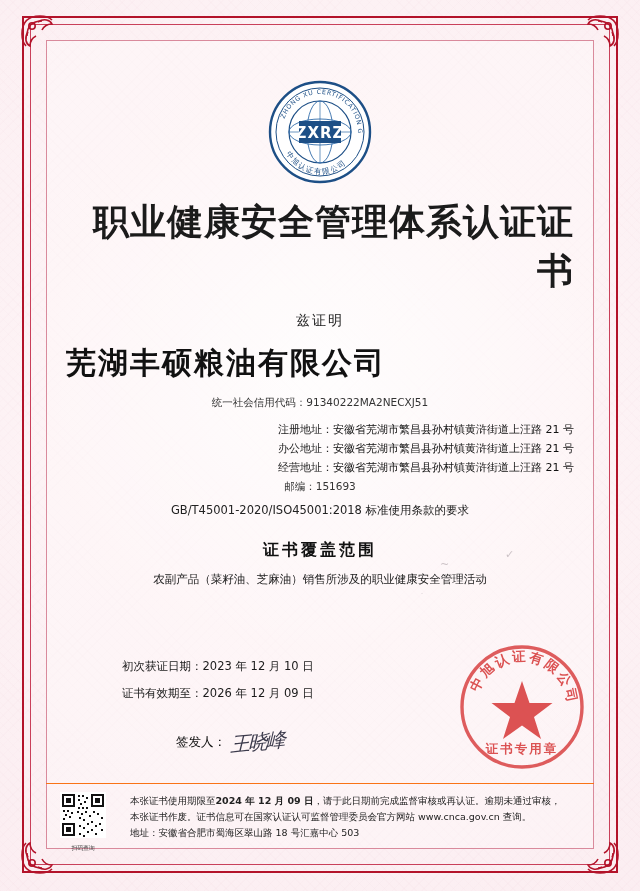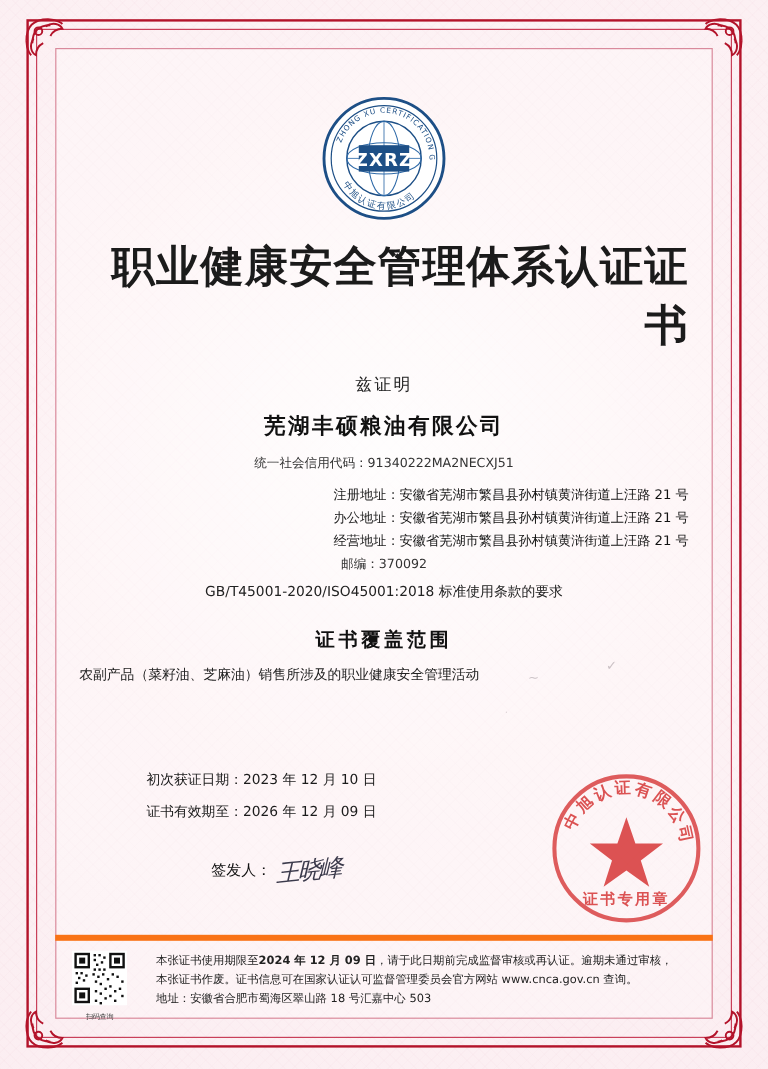--- a/index.html
+++ b/index.html
@@ -100,22 +100,22 @@
     margin-top: 16px;
     text-align: center;
     font-size: 14px;
     color: #222;
     letter-spacing: 2px;
     font-family: "DejaVu Sans", "Liberation Sans", sans-serif;
   }
 
   .company {
     margin-top: 13px;
-    text-align: center;
-    font-size: 18px;
+    text-align: left;
+    font-size: 30px;
     font-weight: bold;
     letter-spacing: 2px;
     color: #111;
     font-family: "DejaVu Sans", "Liberation Sans", sans-serif;
   }
 
   .credit-code {
     margin-top: 12px;
     text-align: center;
     font-size: 10.5px;
@@ -163,20 +163,21 @@
     margin-top: 22px;
     text-align: center;
     font-size: 16px;
     font-weight: bold;
     letter-spacing: 3px;
     color: #111;
     font-family: "DejaVu Sans", "Liberation Sans", sans-serif;
   }
   .scope-body {
     margin-top: 11px;
+    text-align: center;
     font-size: 11.5px;
     color: #222;
     font-family: "DejaVu Sans", "Liberation Sans", sans-serif;
   }
 
   .meta-block {
     margin-top: 66px;
     padding-left: 56px;
     font-size: 11.5px;
     color: #1b1b1b;
@@ -212,21 +213,21 @@
     width: 132px;
     height: 132px;
     pointer-events: none;
     opacity: 0.82;
   }
 
   
   .footer {
     position: absolute;
     left: 46px; right: 46px; bottom: 42px;
-    border-top: 5px solid #f97316;
+    border-top: 1px solid #f97316;
     padding: 9px 14px 8px 84px;
     box-sizing: border-box;
     font-size: 9.5px;
     color: #222;
     line-height: 16px;
     font-family: "DejaVu Sans", "Liberation Sans", sans-serif;
   }
   .footer .strong { font-weight: bold; }
   .qr {
     position: absolute;
@@ -359,21 +360,21 @@
       </div>
       <div class="addr-row">
         <span class="lbl">办公地址：</span><span class="val">安徽省芜湖市繁昌县孙村镇黄浒街道上汪路 21 号</span>
       </div>
       <div class="addr-row">
         <span class="lbl">经营地址：</span><span class="val">安徽省芜湖市繁昌县孙村镇黄浒街道上汪路 21 号</span>
       </div>
     </div>
 
     <div class="postal">
-      <span>邮编：</span><span>370092</span>
+      <span>邮编：</span><span>151693</span>
     </div>
 
     <div class="std-line">GB/T45001-2020/ISO45001:2018 标准使用条款的要求</div>
 
     <div class="scope-head">证书覆盖范围</div>
     <div class="scope-body">农副产品（菜籽油、芝麻油）销售所涉及的职业健康安全管理活动</div>
 
     <div class="meta-block">
       <div>
         <span>初次获证日期：</span><span>2023 年 12 月 10 日</span>

